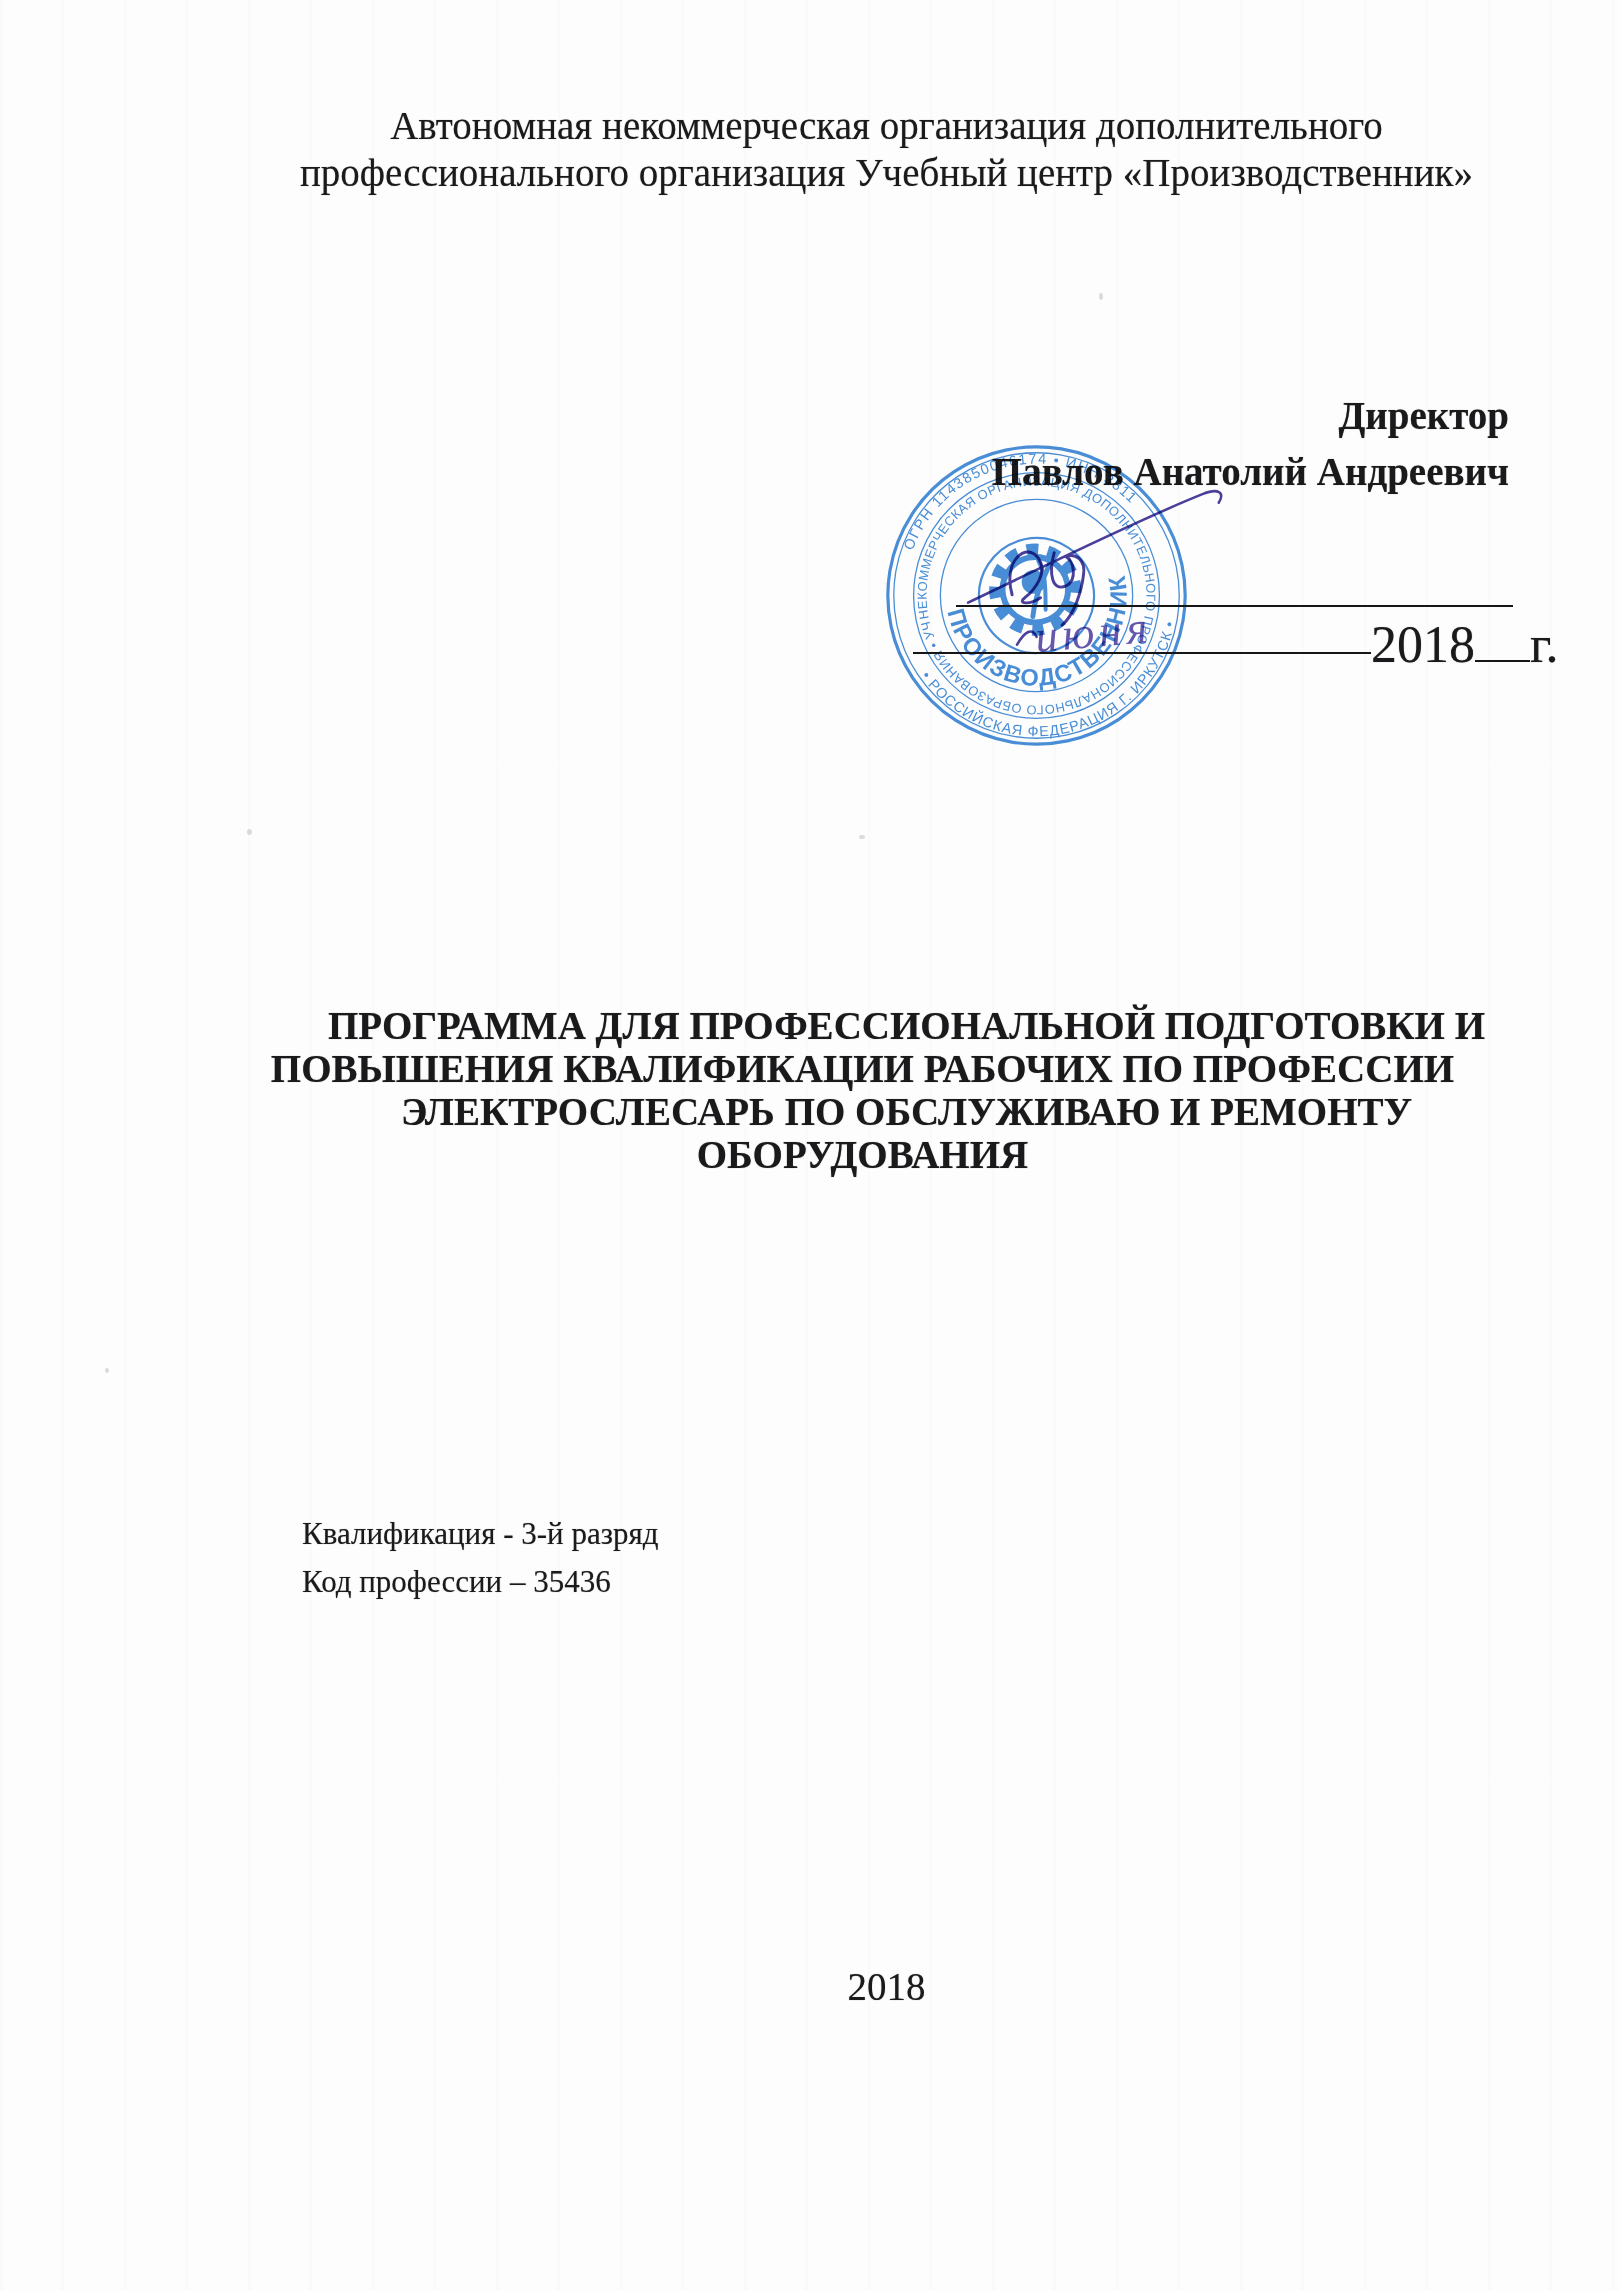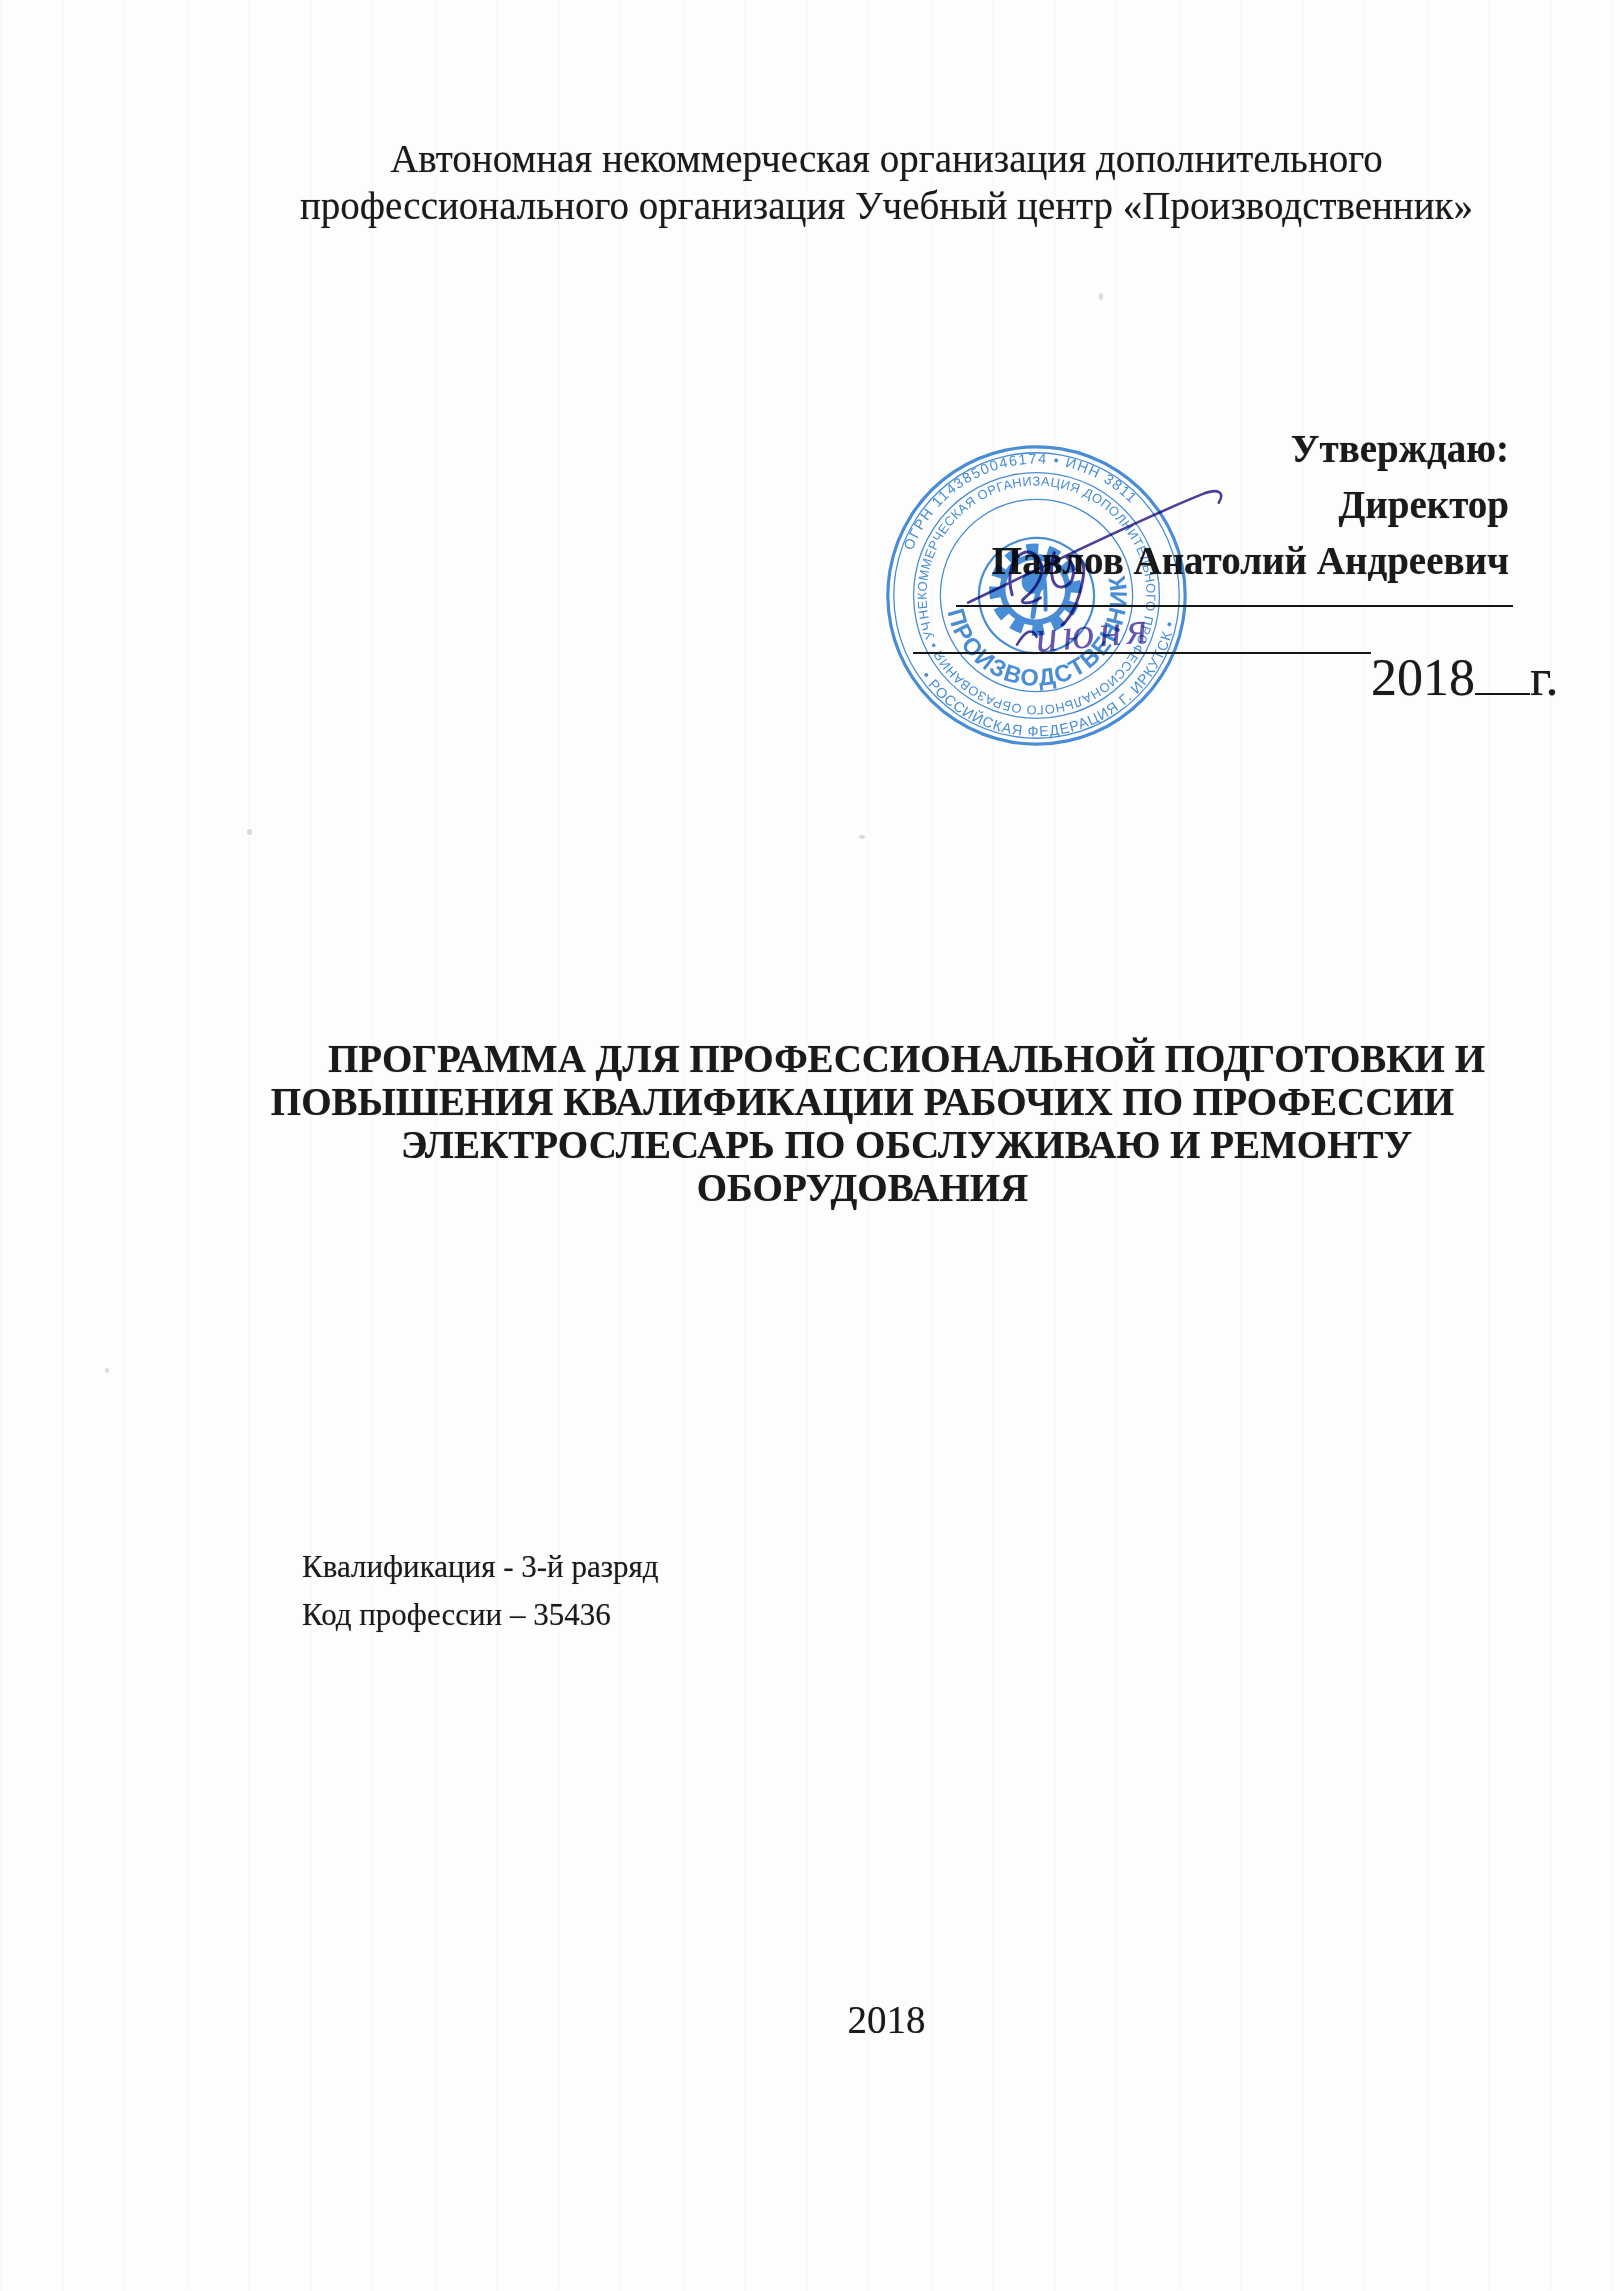--- a/index.html
+++ b/index.html
@@ -8,21 +8,21 @@
     width:1620px;height:2292px;
     margin:0 auto;
     background:
       repeating-linear-gradient(90deg,
         rgba(0,0,0,0.012) 0 2px, rgba(0,0,0,0) 2px 62px),
       #fdfdfd;
     overflow:hidden;
     font-family:"Liberation Serif","DejaVu Serif",serif;
     color:#1a1a1c;
   }
-  .soft{ text-shadow:0 0 1px rgba(20,20,20,.45);margin-top:33px; }
+  .soft{ text-shadow:0 0 1px rgba(20,20,20,.45); }
 
   
   .org-header{
     position:absolute; top:102px; left:231px; width:1311px;
     text-align:center; font-size:39px; line-height:47px;
   }
 
   
   .approval{
     position:absolute; top:388px; right:111px;
@@ -94,21 +94,20 @@
 <body>
 
 <div class="page">
 
   <div class="org-header soft">
     <div>Автономная некоммерческая организация дополнительного</div>
     <div>профессионального организация Учебный центр «Производственник»</div>
   </div>
 
   <div class="approval soft">
-    <div>Утверждаю:</div>
     <div>Директор</div>
     <div>Павлов Анатолий Андреевич</div>
   </div>
 
   <svg class="stamp" viewBox="0 0 336 336">
     <defs>
       <path id="st-top" d="M 35,168 A 133,133 0 0 1 301,168" fill="none"></path>
       <path id="st-bot" d="M 26,168 A 142,142 0 0 0 310,168" fill="none"></path>
       <path id="st-mid" d="M 57,168 A 111,111 0 1 1 279,168 A 111,111 0 1 1 57,168" fill="none"></path>
       <path id="st-name" d="M 77,168 A 91,91 0 0 0 259,168" fill="none"></path>

